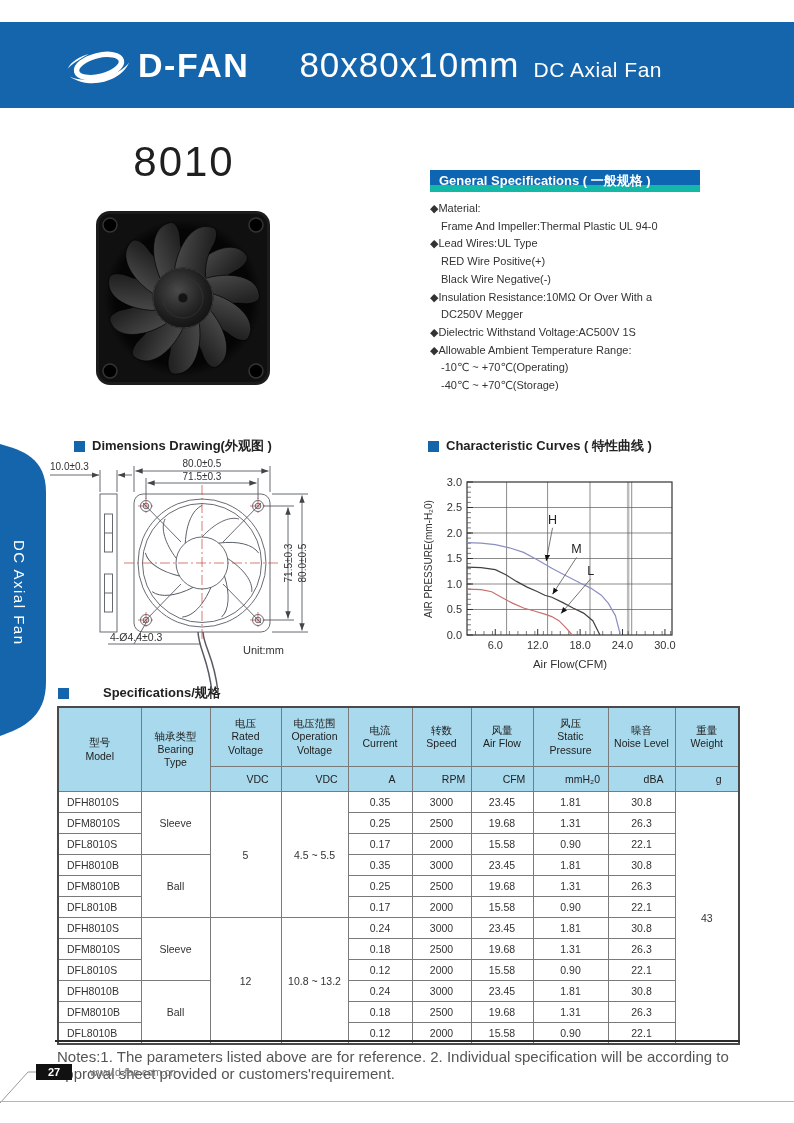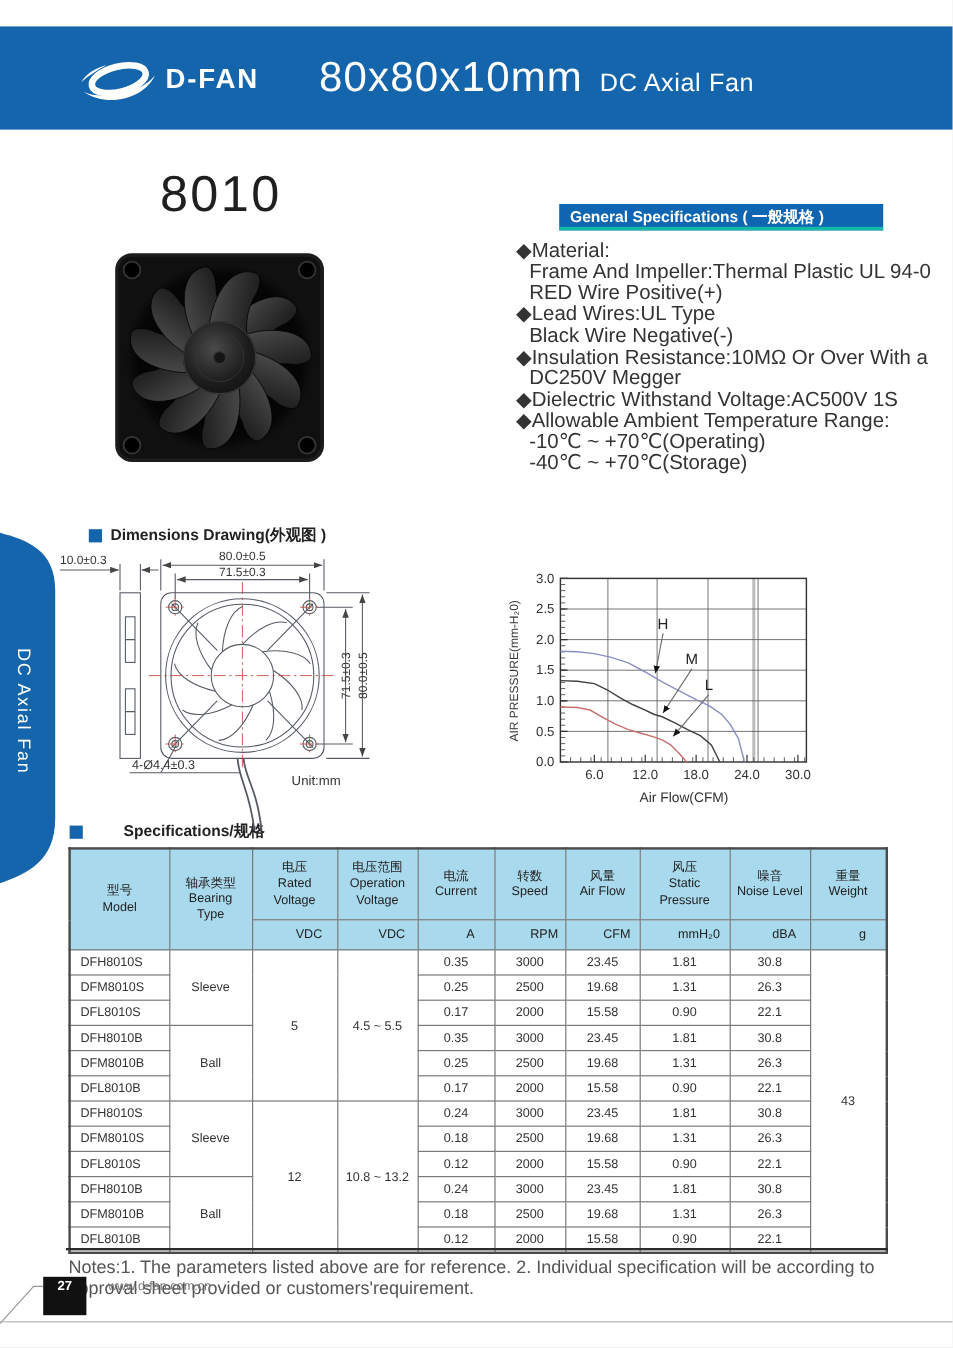--- a/index.html
+++ b/index.html
@@ -2,33 +2,33 @@
 <html><head>
 <meta charset="utf-8">
 <style>
   html,body{margin:0;padding:0;background:#e8e8e8;}
   .page{position:relative;width:794px;height:1123px;background:#ffffff;overflow:hidden;
         font-family:"Liberation Sans","DejaVu Sans",sans-serif;margin:0 auto;}
   
   .topbar{position:absolute;left:0;top:22px;width:794px;height:86px;background:#1565ac;
           display:flex;align-items:center;}
   .brand{display:flex;align-items:center;margin-left:66px;}
-  .brand-text{color:#fff;font-size:23px;font-weight:bold;letter-spacing:1.5px;margin-left:6px;}
+  .brand-text{color:#fff;font-size:34px;font-weight:bold;letter-spacing:1.5px;margin-left:6px;}
   .title-group{margin-left:50px;display:flex;align-items:baseline;color:#fff;}
   .title-size{font-size:35px;font-weight:400;letter-spacing:1px;}
   .title-type{font-size:21px;margin-left:14px;letter-spacing:.5px;}
   
   .model-number{position:absolute;left:96px;top:138px;width:176px;text-align:center;
                 font-size:42px;font-weight:500;color:#1f1f1f;letter-spacing:2px;}
   .fan-photo{position:absolute;left:95px;top:208px;}
   
   .gs-bar{position:absolute;left:430px;top:170px;width:270px;height:22px;background:#0e66b2;
-          border-bottom:3px solid #14b8a6;color:#fff;font-size:13px;font-weight:bold;
-          line-height:22px;padding-left:9px;box-sizing:border-box;margin-left:36px;}
-  .gs-list{position:absolute;left:430px;top:200px;width:320px;font-size:17px;color:#333;}
+          border-bottom:7px solid #14b8a6;color:#fff;font-size:13px;font-weight:bold;
+          line-height:22px;padding-left:9px;box-sizing:border-box;}
+  .gs-list{position:absolute;left:430px;top:200px;width:320px;font-size:11px;color:#333;}
   .gs-line{line-height:17.7px;white-space:nowrap;}
   .gs-indent{padding-left:11px;}
   
   .section-heading{position:absolute;font-size:13px;font-weight:600;color:#222;
                    display:flex;align-items:center;}
   .heading-square{width:11px;height:11px;background:#1565ac;display:inline-block;
                   margin-right:7px;flex:none;}
   #dims-heading{left:74px;top:437px;}
   #curves-heading{left:428px;top:437px;}
   #specs-heading{left:58px;top:684px;gap:27px;}
@@ -45,21 +45,21 @@
   .specs-table th,.specs-table td{border:1px solid #7a7a7a;}
   .specs-table th{background:#a9d9ec;font-weight:normal;font-size:10.5px;color:#222;
                   padding:1px 0;text-align:center;}
   .hrow-main th{height:56px;vertical-align:middle;line-height:1.25;}
   .hrow-units th{height:22px;padding-left:24px;}
   .specs-table td{font-size:10.5px;color:#333;text-align:center;height:20px;padding:0;}
   .specs-table td.model-cell{text-align:left;padding-left:8px;}
   
   .notes-rule{position:absolute;left:55px;top:1040px;width:685px;border-top:2.5px solid #2b2b2b;}
   .notes{position:absolute;left:57px;top:1048px;width:710px;font-size:15px;color:#555;}
-  .page-box{position:absolute;left:36px;top:1064px;width:36px;height:32px;background:#111;
+  .page-box{position:absolute;left:36px;top:1064px;width:36px;height:16px;background:#111;
             color:#fff;font-size:11px;font-weight:bold;text-align:center;line-height:16px;}
   .website{position:absolute;left:90px;top:1066px;font-size:10.5px;color:#777;}
   .footer-line-svg{position:absolute;left:0;top:1060px;}
   .bottom-rule{position:absolute;left:0;top:1101px;width:794px;border-top:1px solid #b5b5b5;}
 </style>
 </head>
 <body>
 
 <div class="page">
 
@@ -124,39 +124,43 @@
     <circle cx="88" cy="90" r="30" fill="url(#hubG)" stroke="#0a0a0a"></circle>
     <circle cx="88" cy="90" r="30" fill="none" stroke="#3c3c3c" stroke-width="1"></circle>
     <circle cx="88" cy="90" r="20" fill="none" stroke="#343434" stroke-width="0.8"></circle>
     <circle cx="88" cy="90" r="5" fill="#141414" stroke="#353535"></circle>
   </svg>
 
   <div class="gs-bar">General Specifications ( 一般规格 )</div>
   <div class="gs-list" id="gs-list">
       <div class="gs-line">◆Material:</div>
       <div class="gs-line gs-indent">Frame And Impeller:Thermal Plastic UL 94-0</div>
+      <div class="gs-line">◆Lead Wires:UL Type</div>
       <div class="gs-line gs-indent">RED Wire Positive(+)</div>
-      <div class="gs-line">◆Lead Wires:UL Type</div>
       <div class="gs-line gs-indent">Black Wire Negative(-)</div>
       <div class="gs-line">◆Insulation Resistance:10MΩ Or Over With a</div>
       <div class="gs-line gs-indent">DC250V Megger</div>
       <div class="gs-line">◆Dielectric Withstand Voltage:AC500V 1S</div>
       <div class="gs-line">◆Allowable Ambient Temperature Range:</div>
       <div class="gs-line gs-indent">-10℃ ~ +70℃(Operating)</div>
       <div class="gs-line gs-indent">-40℃ ~ +70℃(Storage)</div>
     </div>
 
   <svg class="sidebar-tab" width="52" height="320" viewBox="0 0 52 320">
     <path d="M0,14 C22,20 46,28 46,62 L46,252 C46,288 22,298 0,306 Z" fill="#1565ac"></path>
   </svg>
   <div class="sidebar-label">DC Axial Fan</div>
 
   <div class="section-heading" id="dims-heading">
     <span class="heading-square"></span>
     <span>Dimensions Drawing(外观图 )</span>
+  </div>
+  <div class="section-heading" id="curves-heading">
+    <span class="heading-square"></span>
+    <span>Characteristic Curves ( 特性曲线 )</span>
   </div>
   <div class="section-heading" id="specs-heading">
     <span class="heading-square"></span>
     <span>Specifications/规格</span>
   </div>
 
   <svg class="dims-svg" width="270" height="246" viewBox="0 0 270 246">
     <defs>
       <marker id="da" markerWidth="9" markerHeight="8" refX="8" refY="3" orient="auto">
         <path d="M0,0 L8,3 L0,6 Z" fill="#444"></path>

